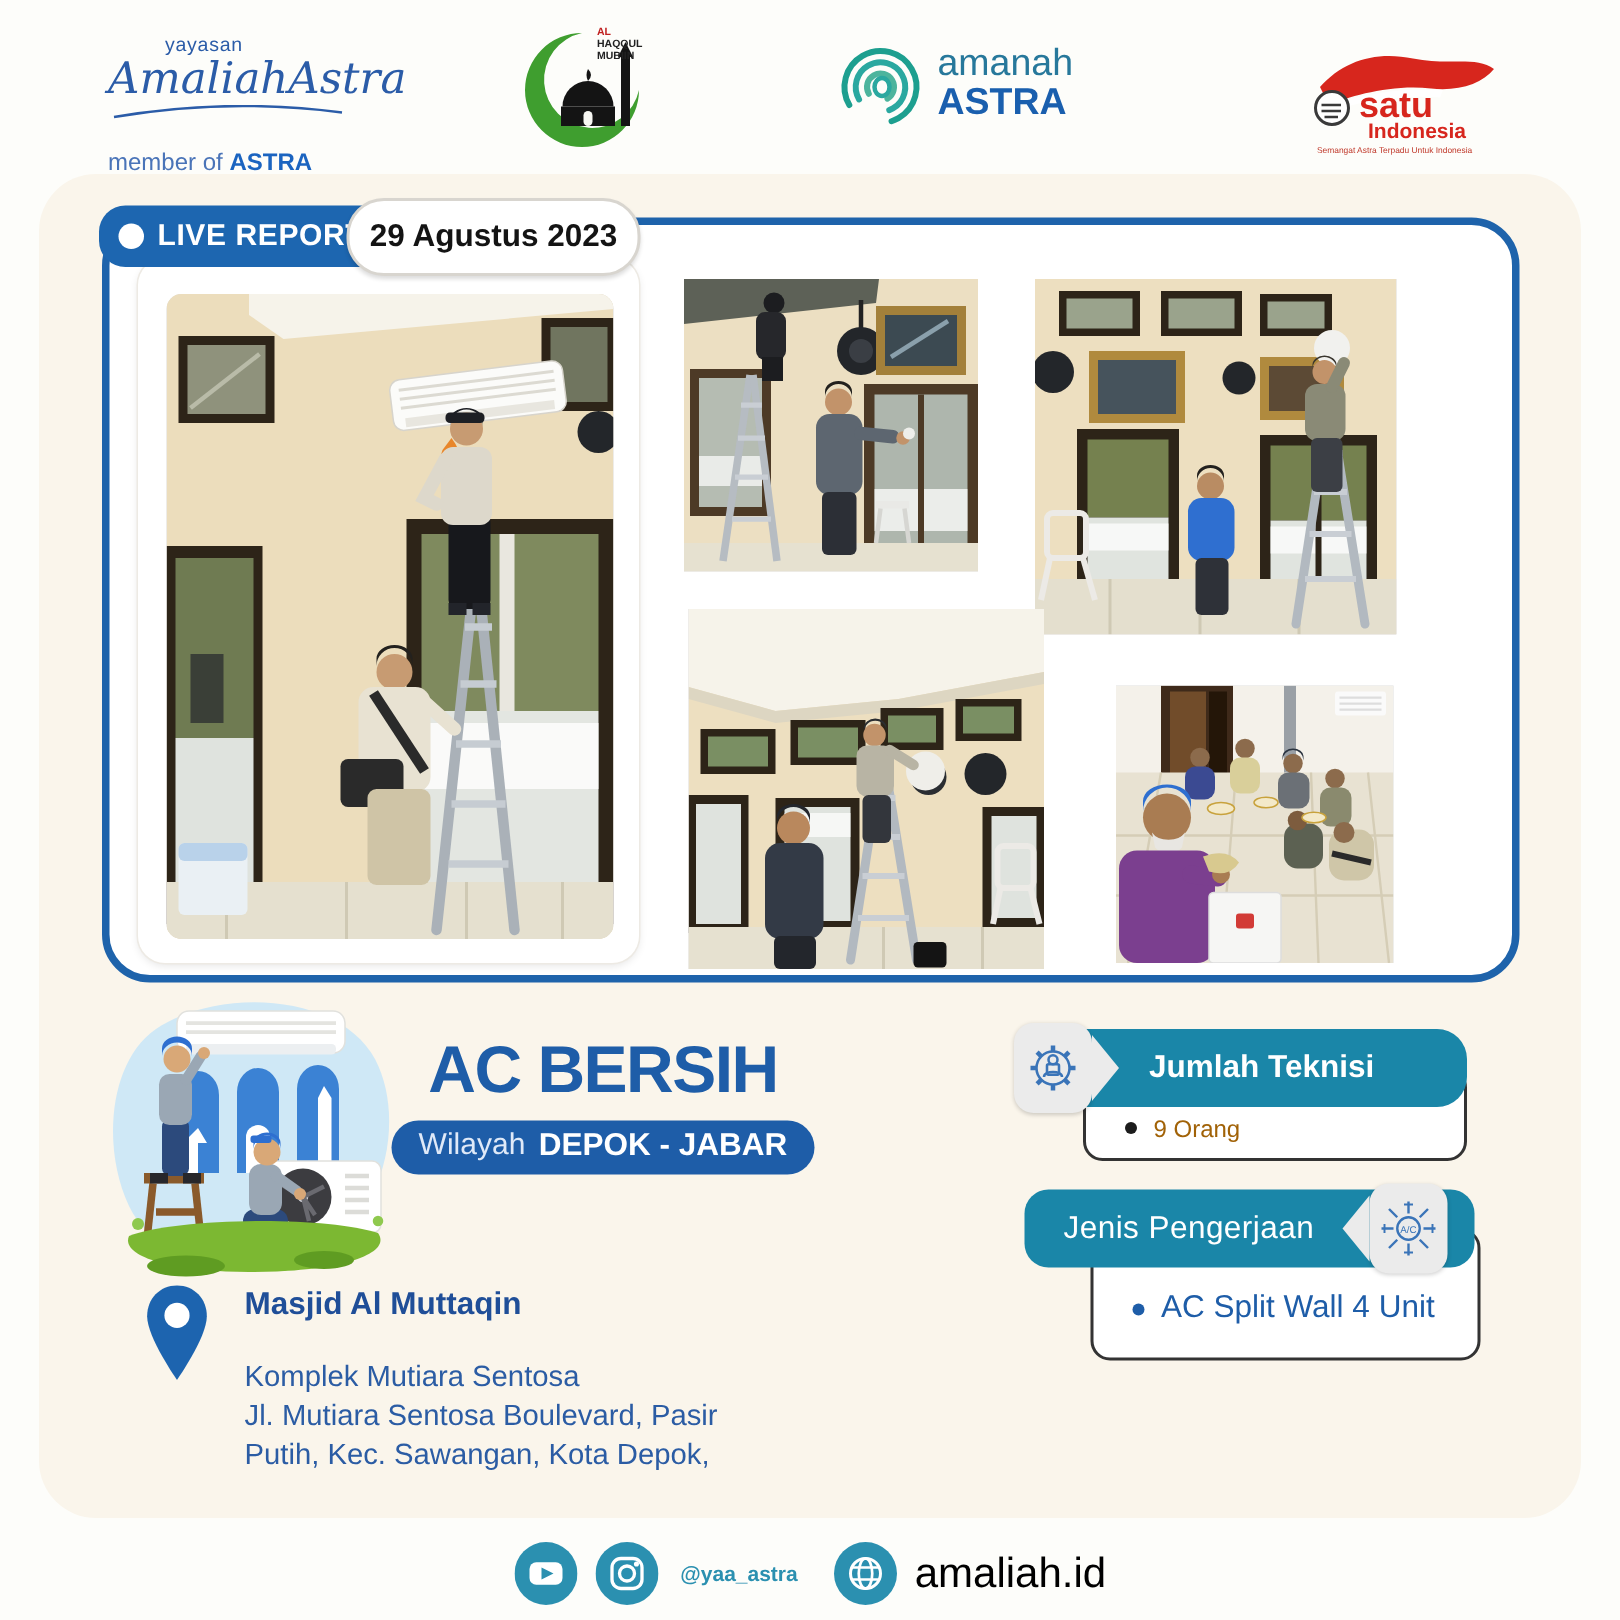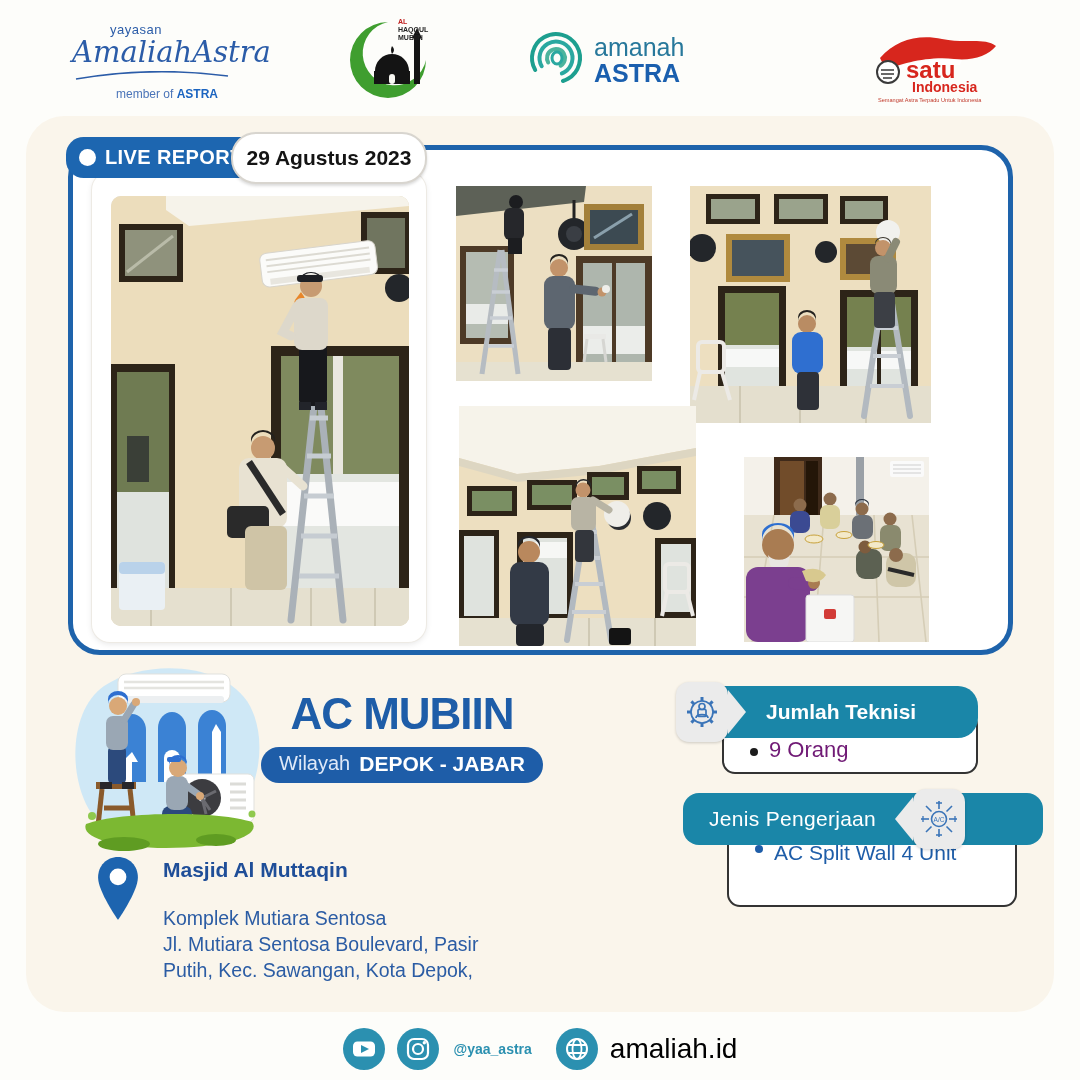--- a/index.html
+++ b/index.html
@@ -7,26 +7,26 @@
     font-family:"Liberation Sans",sans-serif;background:#fdfdfa;}
   .abs{position:absolute;}
 
   
   .cream-panel{left:26px;top:116px;width:1028px;height:896px;background:#FAF5EB;border-radius:38px;}
 
   
   .logo-amaliah{left:72px;top:22px;width:190px;color:#2b5ca8;}
   .logo-amaliah .yayasan{font-size:13px;margin-left:38px;letter-spacing:.5px;}
   .logo-amaliah .scriptname{font-family:"DejaVu Serif",serif;font-style:italic;font-size:29px;line-height:1.05;}
-  .logo-amaliah .member{font-size:12px;text-align:center;margin-top:2px;color:#4a74b8;}
+  .logo-amaliah .member{font-size:16px;text-align:left;margin-top:15px;color:#4a74b8;}
   .logo-amaliah .member b{color:#1b64c0;}
   .logo-haqqul{left:340px;top:12px;width:96px;height:96px;}
   .haqqul-text{position:absolute;left:58px;top:6px;font-size:7px;font-weight:bold;line-height:8px;color:#222;}
   .haqqul-text .r{color:#c02020;}
-  .logo-amanah{left:528px;top:30px;display:flex;align-items:flex-end;gap:10px;}
+  .logo-amanah{left:559px;top:30px;display:flex;align-items:flex-start;gap:10px;}
   .logo-amanah .t1{font-size:25px;color:#27789b;line-height:1.02;}
   .logo-amanah .t2{font-size:25px;color:#1a5fae;font-weight:bold;line-height:1.02;}
   .logo-satu{left:870px;top:34px;width:130px;height:70px;}
 
   
   .badge{left:66px;top:137px;width:198px;height:41px;background:#1D66B0;
     border-radius:18px 21px 21px 18px;display:flex;align-items:center;z-index:6;}
   .badge .dot{width:17px;height:17px;border-radius:50%;background:#fff;margin-left:13px;}
   .badge .lbl{color:#fff;font-weight:bold;font-size:20px;letter-spacing:.4px;margin-left:9px;}
   .datepill{left:231px;top:132px;width:192px;height:48px;background:#fff;border:2px solid #d8d5cf;
@@ -59,37 +59,37 @@
   
   .pin{left:96px;top:856px;width:44px;height:64px;}
   .loc{left:163px;top:858px;width:380px;}
   .loc .name{font-size:21px;font-weight:bold;color:#1F4E98;margin-bottom:23px;}
   .loc .line{font-size:19.5px;color:#2B5CA4;line-height:26px;}
 
   
   .statbar{height:52px;background:#1A86A8;color:#fff;display:flex;align-items:center;z-index:5;}
   .bar1{left:690px;top:686px;width:288px;border-radius:10px 20px 20px 10px;}
   .bar1 .txt{font-size:21px;font-weight:bold;margin-left:76px;}
-  .bar2{left:683px;top:793px;width:360px;border-radius:16px;}
+  .bar2{left:683px;top:793px;width:300px;border-radius:16px;}
   .bar2 .txt{font-size:21px;font-weight:normal;margin-left:26px;letter-spacing:.3px;}
   .iconplate{width:52px;height:60px;background:#ebebeb;border-radius:13px;z-index:6;
     display:flex;align-items:center;justify-content:center;box-shadow:0 1px 3px rgba(0,0,0,.18);}
   .plate1{left:676px;top:682px;}
   .plate1::after{content:"";position:absolute;left:100%;top:8px;border-top:22px solid transparent;
     border-bottom:22px solid transparent;border-left:18px solid #ebebeb;}
   .plate2{left:913px;top:789px;}
   .plate2::after{content:"";position:absolute;right:100%;top:8px;border-top:22px solid transparent;
     border-bottom:22px solid transparent;border-right:18px solid #ebebeb;}
   .statcard{background:#fff;border:2px solid #333;border-radius:13px;z-index:4;
     display:flex;align-items:flex-end;box-sizing:border-box;}
   .card1{left:722px;top:712px;width:256px;height:62px;padding:0 0 9px 26px;}
-  .card2{left:727px;top:819px;width:290px;height:88px;padding:0 0 21px 26px;align-items:center;}
+  .card2{left:727px;top:819px;width:260px;height:88px;padding:0 0 21px 26px;}
   .bullet{width:8px;height:8px;border-radius:50%;margin:0 11px 7px 0;}
   .card1 .bullet{background:#1c1c1c;}
-  .card1 .val{font-size:22px;color:#701a75;}
+  .card1 .val{font-size:16px;color:#a16207;}
   .card2 .bullet{background:#1E5DA8;}
   .card2 .val{font-size:21px;color:#1E5DA8;}
 
   
   .footer{left:0;top:1028px;width:1080px;display:flex;align-items:center;justify-content:center;z-index:5;}
   .footer .ic{width:42px;height:42px;}
   .footer .gap-s{margin-left:12px;}
   .footer .gap-m{margin-left:15px;}
   .footer .gap-l{margin-left:24px;}
   .handle{font-size:14px;font-weight:bold;color:#2B90B0;}
@@ -549,21 +549,21 @@
         <path d="M20,166 C50,154 150,152 186,164 C196,178 160,190 100,190 C50,190 14,180 20,166 Z" fill="#7cb832"></path>
         <ellipse cx="58" cy="186" rx="26" ry="7" fill="#5f9c22"></ellipse>
         <ellipse cx="150" cy="182" rx="20" ry="6" fill="#5f9c22"></ellipse>
         <circle cx="26" cy="158" r="4" fill="#8fc94e"></circle>
           <circle cx="186" cy="156" r="3.5" fill="#8fc94e"></circle>
       </g>
     </svg>
   </div>
 
   <div class="abs title-wrap">
-    <div class="title-l2">AC MUBIIN</div>
+    <div class="title-l2">AC BERSIH</div>
     <div class="region-pill">
       <span class="rl">Wilayah</span>
       <span class="rv">DEPOK - JABAR</span>
     </div>
   </div>
 
   <div class="abs pin">
     <svg viewBox="0 0 42 62">
         <path d="M21,1 C10,1 2,9.5 2,20.5 C2,34 21,61 21,61 C21,61 40,34 40,20.5 C40,9.5 32,1 21,1 Z" fill="#1D64AF"></path>
         <circle cx="21" cy="20" r="8" fill="#fff"></circle>

